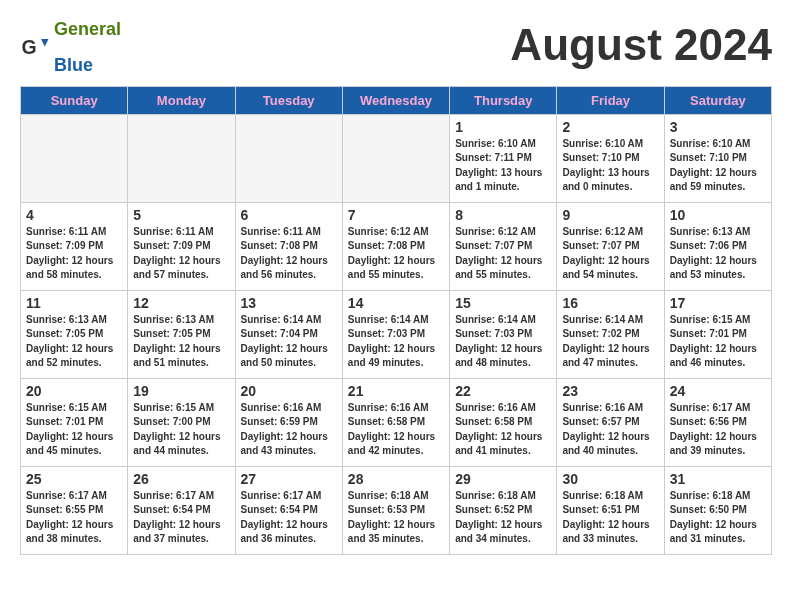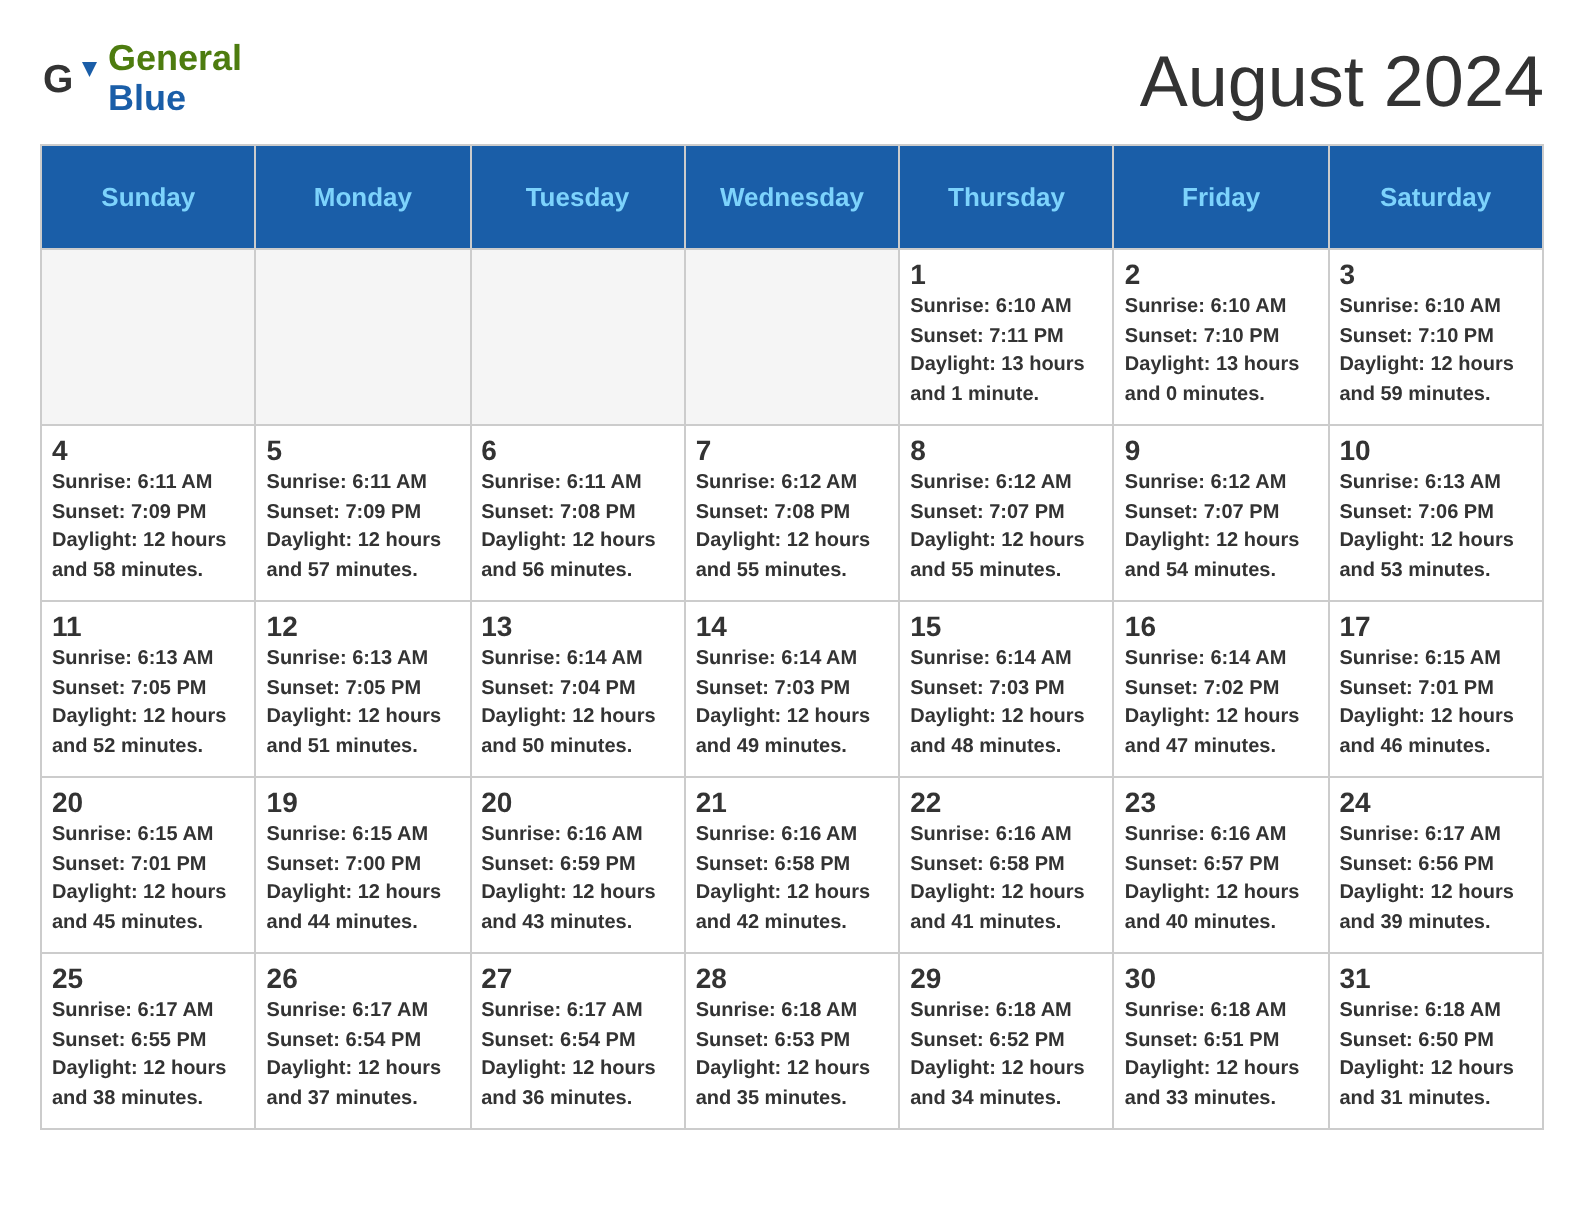--- a/index.html
+++ b/index.html
@@ -22,47 +22,47 @@
       gap: 4px;
     }
     .logo-text {
       display: flex;
       flex-direction: column;
       font-size: 18px;
       font-weight: bold;
       line-height: 1.1;
     }
     .logo-general { color: #4d7c0f; }
-    .logo-blue { color: #1a5ea8; }
+    .logo-blue { color: #1a5ea8; margin-top: 16px; }
     .logo-icon {
       width: 30px;
       height: 30px;
     }
     .title-block {
       text-align: right;
     }
     .month-year {
-      font-size: 36px;
+      font-size: 44px;
       color: #333;
-      font-weight: normal;
+      font-weight: bold;
     }
     .location {
       font-size: 16px;
       color: #555;
     }
     table {
       width: 100%;
       border-collapse: collapse;
       table-layout: fixed;
     }
     th {
       background-color: #1a5ea8;
-      color: #7dd3fc;
+      color: #f9a8d4;
       text-align: center;
-      padding: 18px 4px;
+      padding: 6px 4px;
       font-size: 13px;
       border: 1px solid #ccc;
     }
     td {
       border: 1px solid #ccc;
       vertical-align: top;
       padding: 4px 5px;
       font-size: 11px;
       color: #333;
       background: #fff;

